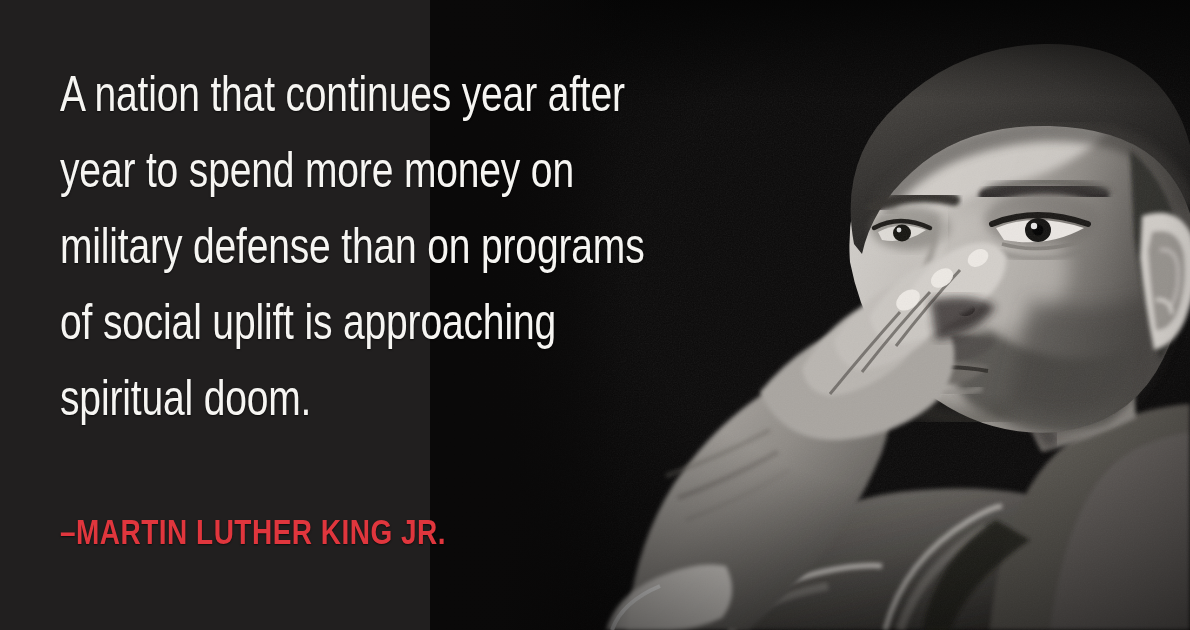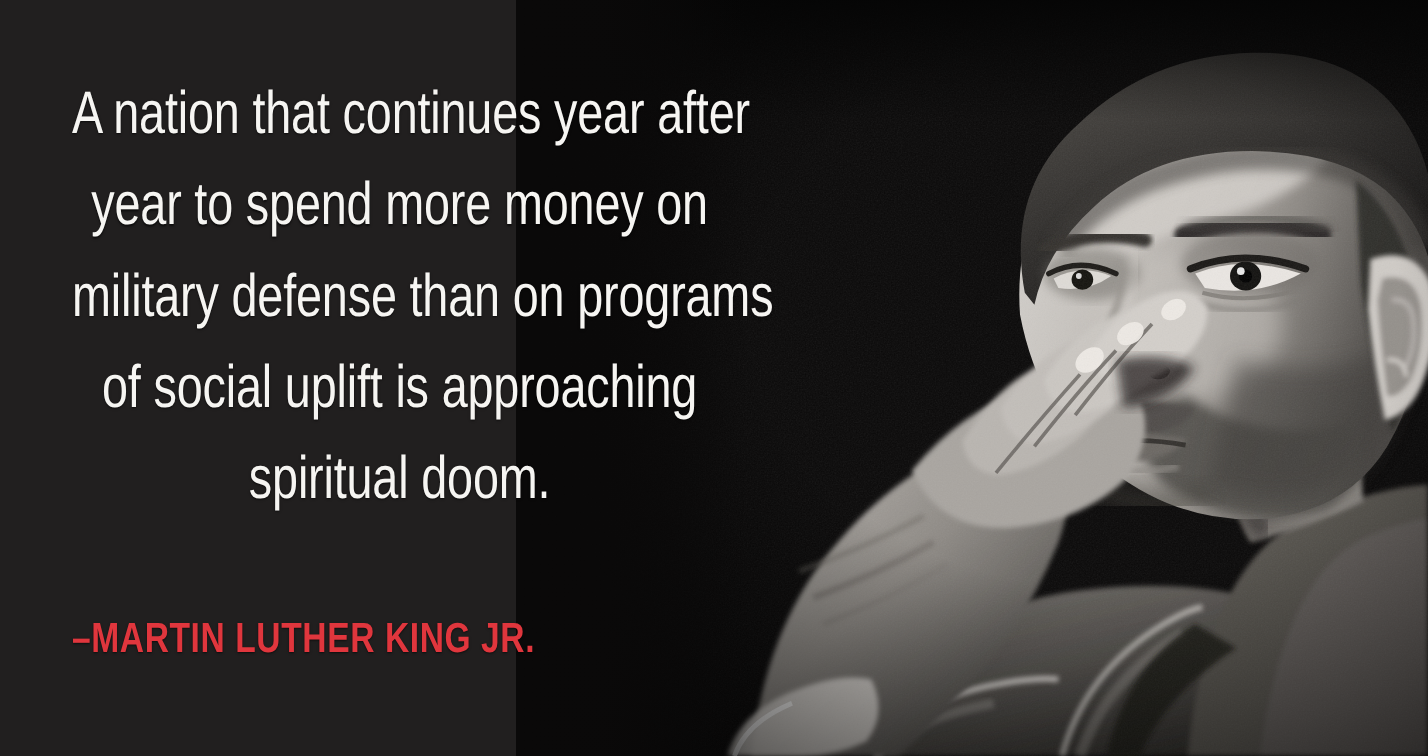--- a/index.html
+++ b/index.html
@@ -5,21 +5,20 @@
   html,body{margin:0;padding:0;background:#000;}
   *{box-sizing:border-box;}
 
   #stage{
     position:relative;
     width:1190px;
     height:630px;
     overflow:hidden;
     background:#211F1F;
     font-family:"Liberation Sans", sans-serif;
-    text-align:center;
   }
 
   
   .bg-base{position:absolute;inset:0;background:#211F1F;}
   .bg-fade{
     position:absolute;inset:0;
     background:linear-gradient(100deg,#232120 0%,#201E1E 36%,#19 46%,#131212 58%,#0A0909 74%,#060505 100%);
   }
 
   

